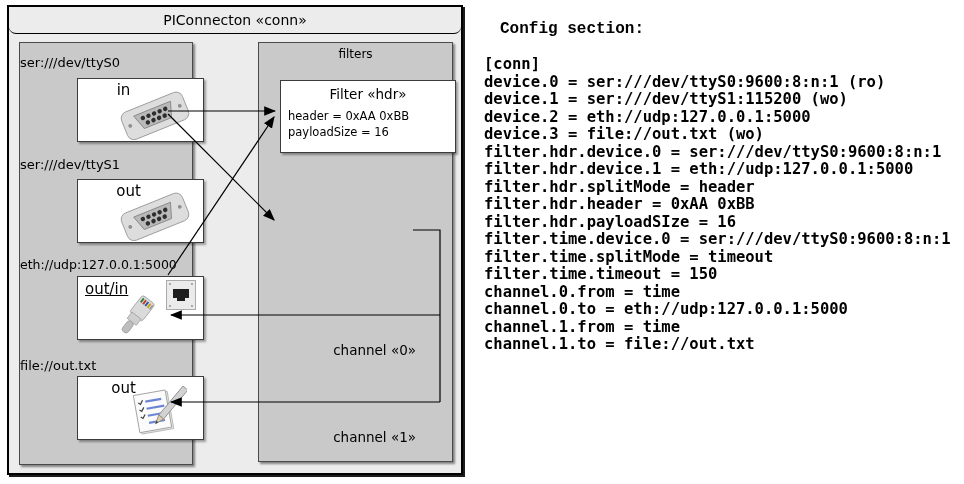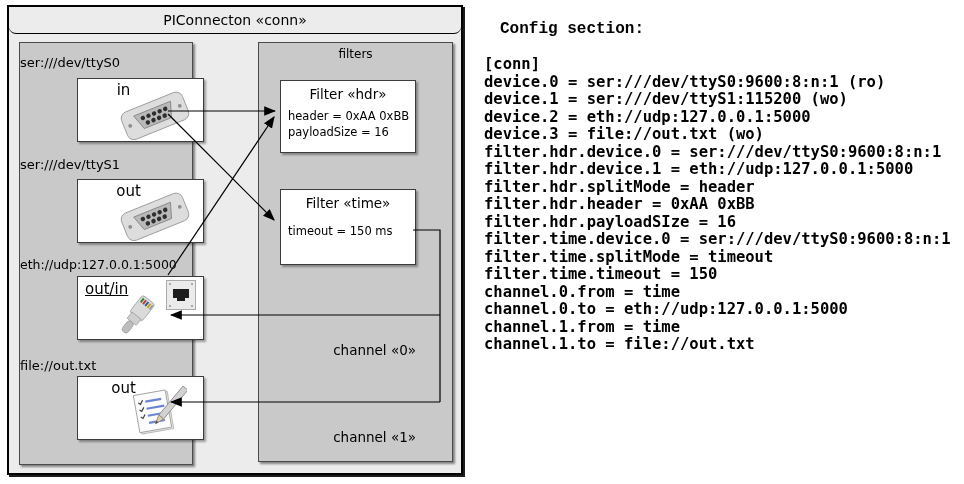--- a/index.html
+++ b/index.html
@@ -31,21 +31,21 @@
   #dev3 .dir-label{padding-right:34px;}
   #dev2 .dir-label{text-align:left;left:7px;top:3px;text-decoration:underline;}
 
   .icon-svg{position:absolute;}
   .db9{right:2px;bottom:1px;width:92px;height:50px;}
   .jack{right:7px;top:3px;width:30px;height:30px;}
   .cable{left:28px;bottom:1px;width:62px;height:46px;}
   .notepad{right:16px;bottom:2px;width:58px;height:52px;}
 
   .filter-box{position:absolute;left:21px;width:134px;background:#fff;
-              border:1px solid #3c3c3c;box-shadow:1.5px 1.5px 2px rgba(0,0,0,.35);}
+              border:1px solid #3c3c3c;box-shadow:1.5px 1.5px 2px rgba(0,0,0,.35);padding-left:40px;}
   #flt-hdr{top:37px;height:71px;}
   #flt-time{top:146px;height:74px;}
   .f-name{position:absolute;top:5px;left:0;right:0;text-align:center;font-size:13.5px;}
   .f-attrs{position:absolute;left:7px;right:2px;font-size:11.5px;line-height:16px;white-space:nowrap;}
   #flt-hdr .f-attrs{top:27px;}
   #flt-time .f-attrs{top:33px;}
 
   .ch-label{position:absolute;left:40px;width:117px;text-align:right;
             font-size:13.5px;white-space:nowrap;margin-top:48px;}
   #ch0{top:251px}#ch1{top:338px}
@@ -162,26 +162,20 @@
     <div class="flt-title">filters</div>
 
     <div class="filter-box" id="flt-hdr">
       <div class="f-name">Filter «hdr»</div>
       <div class="f-attrs">
         <div>header = 0xAA 0xBB</div>
         <div>payloadSize = 16</div>
       </div>
     </div>
 
-    <div class="filter-box" id="flt-time">
-      <div class="f-name">Filter «time»</div>
-      <div class="f-attrs">
-        <div>timeout = 150 ms</div>
-      </div>
-    </div>
 
     <div class="ch-label" id="ch0">channel «0»</div>
     <div class="ch-label" id="ch1">channel «1»</div>
   </div>
 
   <svg id="overlay" viewBox="0 0 452 466">
     <defs>
       <marker id="arr" markerWidth="10" markerHeight="8" refX="9" refY="4" orient="auto">
         <path d="M0,0 L10,4 L0,8 z" fill="#000"></path>
       </marker>

